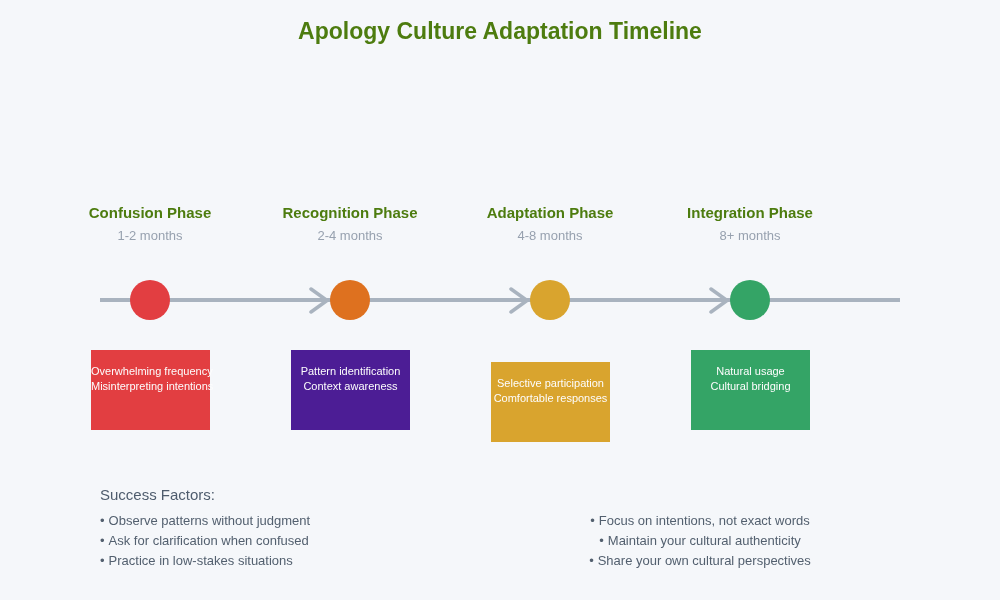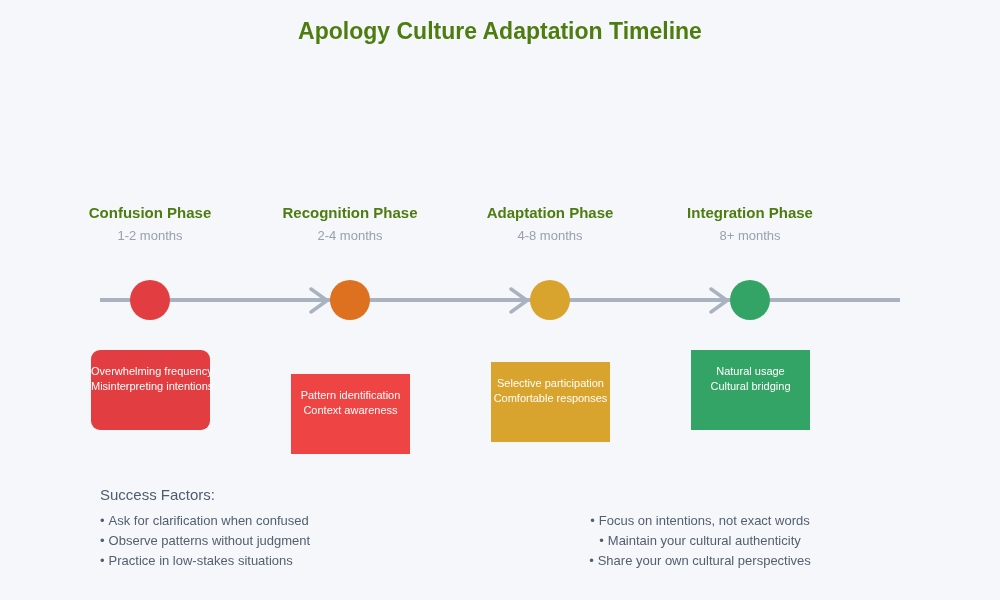--- a/index.html
+++ b/index.html
@@ -113,42 +113,42 @@
 </svg>
 <svg class="chevron" style="left:709px" viewBox="0 0 21 27">
   <polyline points="2,2 18,13.5 2,25" fill="none" stroke-width="3.5" stroke-linecap="round" stroke-linejoin="round" stroke="#a9b3bf"></polyline>
 </svg>
 
 <div class="dot" style="left: 130px; background: rgb(226, 62, 65);"></div>
 <div class="dot" style="left: 330px; background: rgb(222, 113, 31);"></div>
 <div class="dot" style="left: 530px; background: rgb(217, 164, 46);"></div>
 <div class="dot" style="left: 730px; background: rgb(52, 164, 102);"></div>
 
-<div class="pbox" style="left: 91px; background: rgb(226, 62, 65); border-radius: 9px;">
+<div class="pbox" style="left: 91px; background: rgb(226, 62, 65);">
   <div class="pbox-line">Overwhelming frequency</div>
   <div class="pbox-line">Misinterpreting intentions</div>
 </div>
-<div class="pbox" style="left: 291px; background: #ef4444; margin-top: 24px;">
+<div class="pbox" style="left: 291px; background: #4c1d95;">
   <div class="pbox-line">Pattern identification</div>
   <div class="pbox-line">Context awareness</div>
 </div>
 <div class="pbox" style="left: 491px; background: rgb(217, 164, 46); margin-top: 12px;">
   <div class="pbox-line">Selective participation</div>
   <div class="pbox-line">Comfortable responses</div>
 </div>
 <div class="pbox" style="left: 691px; background: rgb(52, 164, 102);">
   <div class="pbox-line">Natural usage</div>
   <div class="pbox-line">Cultural bridging</div>
 </div>
 
 <div class="sf-heading">Success Factors:</div>
 
 <div class="sf-list sf-left">
+  <div><span class="sf-bullet">•</span><span>Observe patterns without judgment</span></div>
   <div><span class="sf-bullet">•</span><span>Ask for clarification when confused</span></div>
-  <div><span class="sf-bullet">•</span><span>Observe patterns without judgment</span></div>
   <div><span class="sf-bullet">•</span><span>Practice in low-stakes situations</span></div>
 </div>
 
 <div class="sf-list sf-right">
   <div><span class="sf-bullet">•</span><span>Focus on intentions, not exact words</span></div>
   <div><span class="sf-bullet">•</span><span>Maintain your cultural authenticity</span></div>
   <div><span class="sf-bullet">•</span><span>Share your own cultural perspectives</span></div>
 </div>
 
 </body></html>

